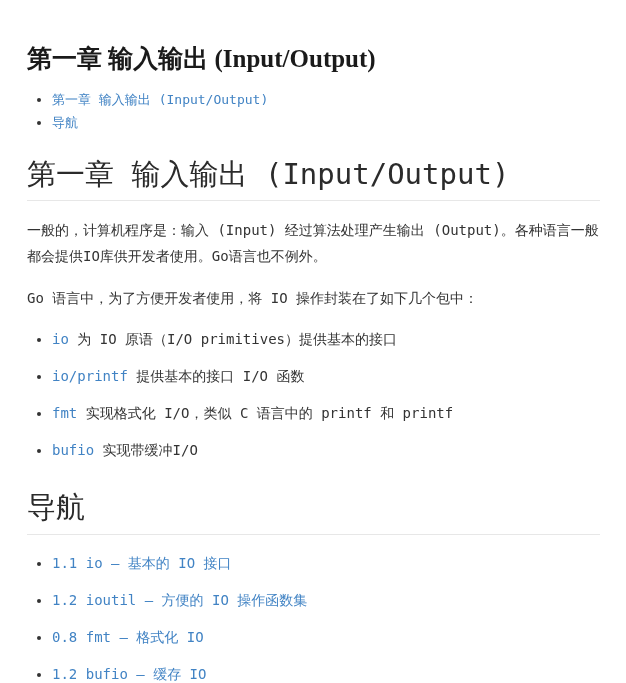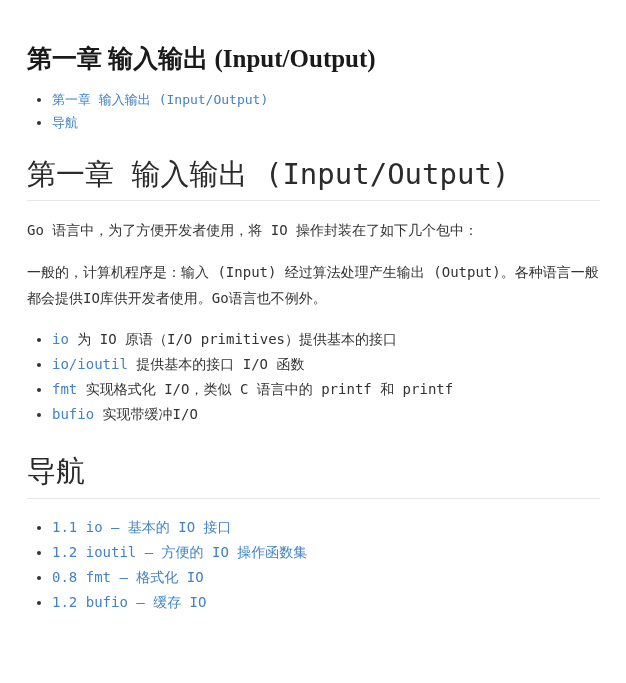--- a/index.html
+++ b/index.html
@@ -45,51 +45,51 @@
     border-bottom:1px solid var(--heading-border);
     color:#2b2b2b;
   }
   .nav-heading{margin-top:26px;}
   p{margin:16px 0 0;line-height:26px;}
   .pkg-list, .nav-list{
     margin:16px 0 0;
     padding-left:25px;
     list-style:disc;
   }
-  .pkg-list li, .nav-list li{line-height:25px;}
+  .pkg-list li, .nav-list li{line-height:25px;margin-top:12px;}
 </style>
 </head>
 <body>
 
 <div class="page">
 
   <h1 class="doc-title">第一章 输入输出 (Input/Output)</h1>
 
   <ul class="toc">
     <li>
       <a>第一章 输入输出 (Input/Output)</a>
     </li>
     <li>
       <a>导航</a>
     </li>
   </ul>
 
   <h1 class="content-heading">第一章 输入输出 (Input/Output)</h1>
 
+  <p>一般的，计算机程序是：输入 (Input) 经过算法处理产生输出 (Output)。各种语言一般都会提供IO库供开发者使用。Go语言也不例外。</p>
+
   <p>Go 语言中，为了方便开发者使用，将 IO 操作封装在了如下几个包中：</p>
-
-  <p>一般的，计算机程序是：输入 (Input) 经过算法处理产生输出 (Output)。各种语言一般都会提供IO库供开发者使用。Go语言也不例外。</p>
 
   <ul class="pkg-list">
     <li>
       <a>io</a>
       <span>为 IO 原语（I/O primitives）提供基本的接口</span>
     </li>
     <li>
-      <a>io/ioutil</a>
+      <a>io/printf</a>
       <span>提供基本的接口 I/O 函数</span>
     </li>
     <li>
       <a>fmt</a>
       <span>实现格式化 I/O，类似 C 语言中的 printf 和 printf</span>
     </li>
     <li>
       <a>bufio</a>
       <span>实现带缓冲I/O</span>
     </li>

